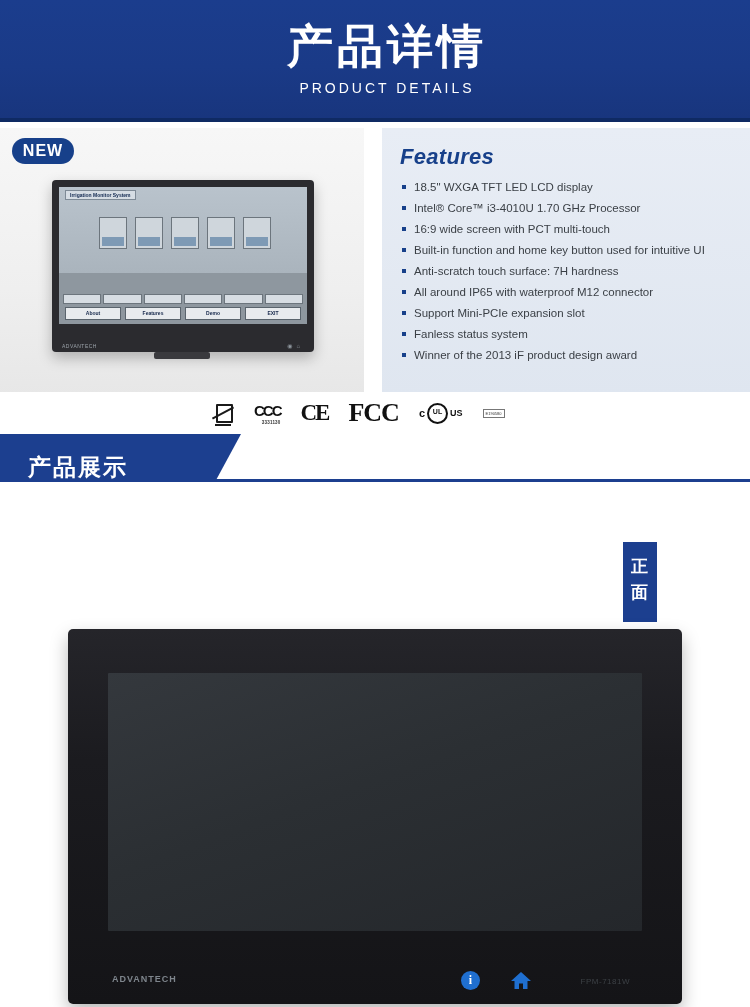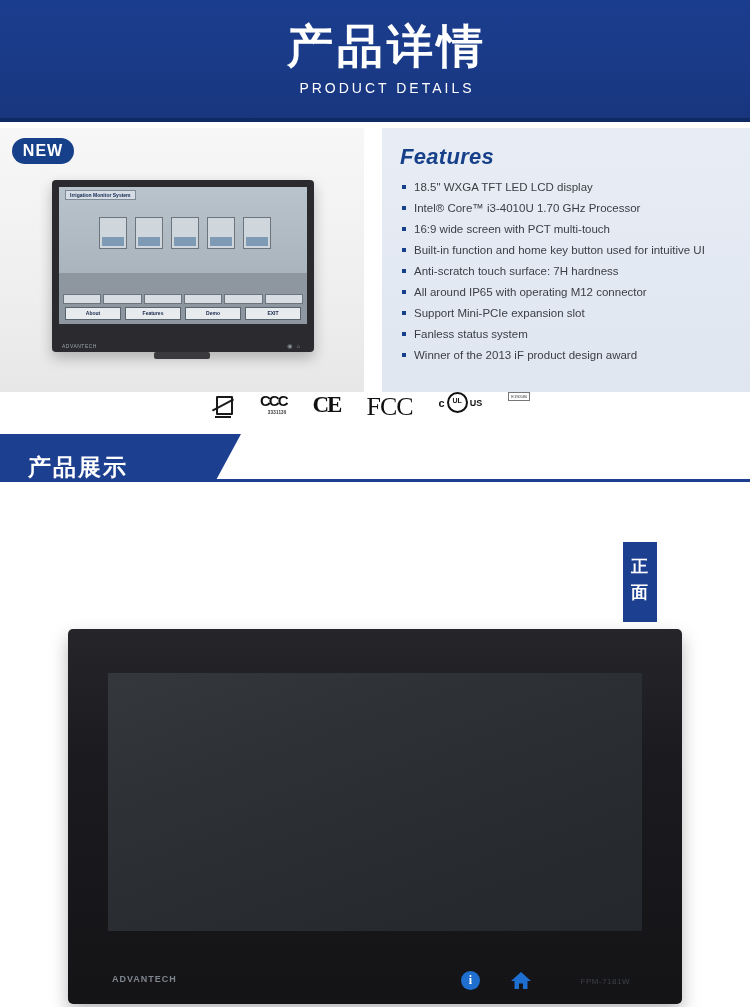--- a/index.html
+++ b/index.html
@@ -254,22 +254,22 @@
     width: 750px;
     height: 42px;
     background: #ffffff;
   }
   .certs-inner {
     position: absolute;
     left: 212px;
     top: 0;
     height: 42px;
     display: flex;
-    align-items: flex-start;
-    gap: 26px;
+    align-items: center;
+    gap: 20px;
   }
   .cert {
     color: #111111;
     font-weight: bold;
     display: flex;
     align-items: center;
   }
   .cert-weee {
     position: relative;
     width: 22px;
@@ -320,21 +320,21 @@
   .cert-ce {
     font-size: 23px;
     letter-spacing: -2px;
     font-family: "Liberation Serif", serif;
     font-weight: bold;
   }
   .cert-fcc {
     font-size: 26px;
     letter-spacing: -1px;
     font-family: "Liberation Serif", serif;
-    font-weight: normal;
+    font-weight: bold;
   }
   .cert-ul {
     display: flex;
     align-items: center;
     gap: 2px;
   }
   .cert-ul .c {
     font-size: 11px;
     font-weight: bold;
   }
@@ -537,21 +537,21 @@
     </div>
 
     <div class="features">
       <h3>Features</h3>
       <ul>
         <li>18.5" WXGA TFT LED LCD display</li>
         <li>Intel® Core™ i3-4010U 1.70 GHz Processor</li>
         <li>16:9 wide screen with PCT multi-touch</li>
         <li>Built-in function and home key button used for intuitive UI</li>
         <li>Anti-scratch touch surface: 7H hardness</li>
-        <li>All around IP65 with operating M12 connector</li>
+        <li>All around IP65 with waterproof M12 connector</li>
         <li>Support Mini-PCIe expansion slot</li>
         <li>Fanless status system</li>
         <li>Winner of the 2013 iF product design award</li>
       </ul>
     </div>
   </div>
 
   <div class="certs">
     <div class="certs-inner">
       <div class="cert cert-weee">

